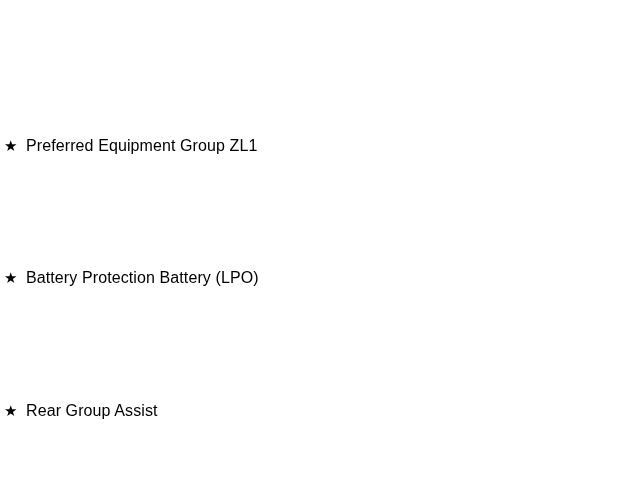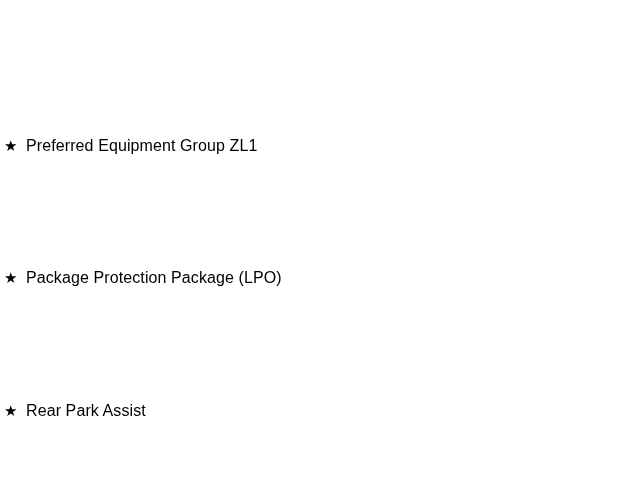--- a/index.html
+++ b/index.html
@@ -119,24 +119,24 @@
   <div class="slide-body">
     <ul class="bullet-list">
 
       <li class="bullet-item pos-0">
         <span class="bullet-marker">★</span>
         <span class="bullet-text">Preferred Equipment Group ZL1</span>
       </li>
 
       <li class="bullet-item pos-1">
         <span class="bullet-marker">★</span>
-        <span class="bullet-text">Package Protection Package (LPO)</span>
+        <span class="bullet-text">Battery Protection Battery (LPO)</span>
       </li>
 
       <li class="bullet-item pos-2">
         <span class="bullet-marker">★</span>
-        <span class="bullet-text">Rear Park Assist</span>
+        <span class="bullet-text">Rear Group Assist</span>
       </li>
 
     </ul>
   </div>
 
 </div>
 
 </body></html>

